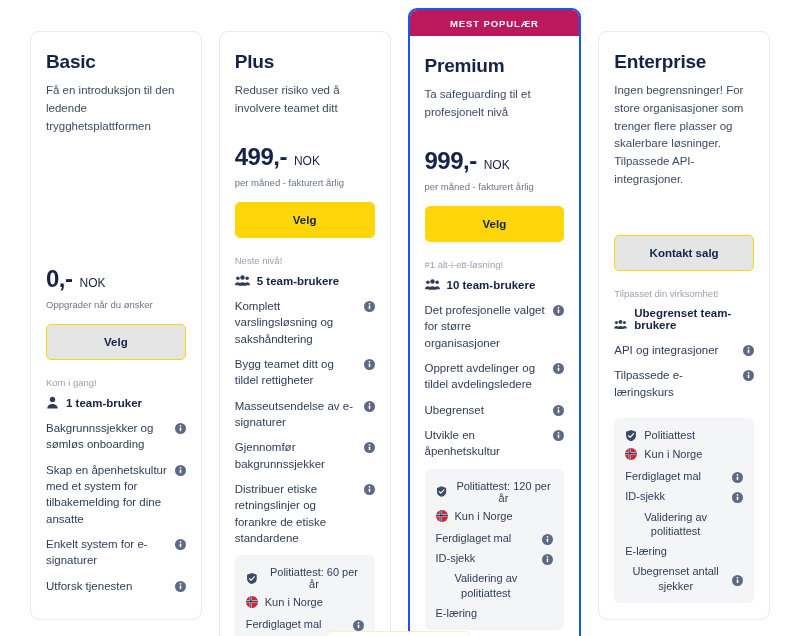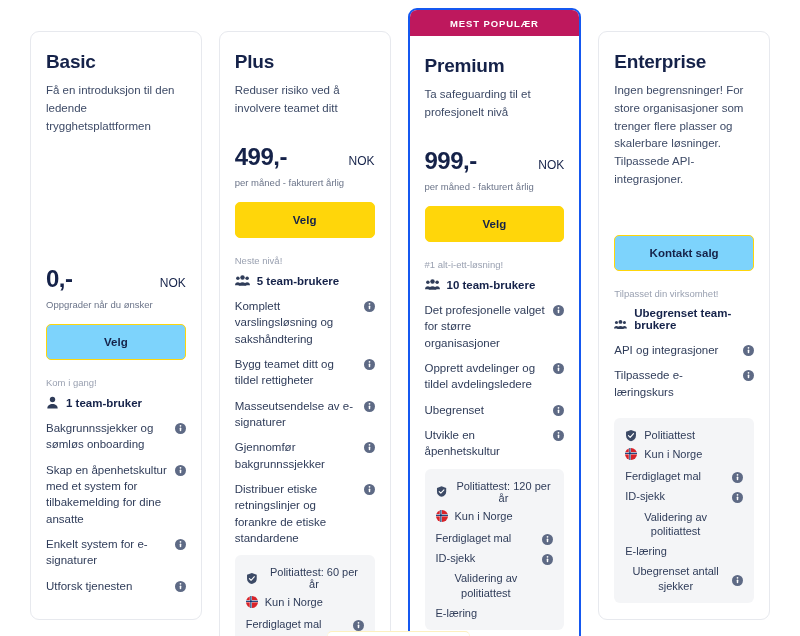--- a/index.html
+++ b/index.html
@@ -67,21 +67,20 @@
     color: #3d4a66;
   }
   .header-block { min-height: 92px; }
 
   
   .price-block { margin-top: auto; }
   .price-row {
     display: flex;
     align-items: baseline;
     gap: 7px;
-    justify-content: space-between;
   }
   .price-amount {
     font-size: 24px;
     font-weight: bold;
     color: #152249;
     letter-spacing: -0.5px;
   }
   .price-currency {
     font-size: 12px;
     color: #152249;
@@ -100,21 +99,21 @@
     width: 100%;
     text-align: center;
     font-size: 11.5px;
     font-weight: bold;
     color: #152249;
     padding: 11px 0;
     border-radius: 5px;
     margin-top: 14px;
     cursor: pointer;
     border: 1px solid #ffd60a;
-    background: #7dd3fc;
+    background: #e5e5e5;
   }
   .cta-button.solid {
     background: #ffd60a;
     border-color: #ffd60a;
   }
 
   
   .features { margin-top: 17px; }
   .feature-tagline {
     font-size: 9.5px;

